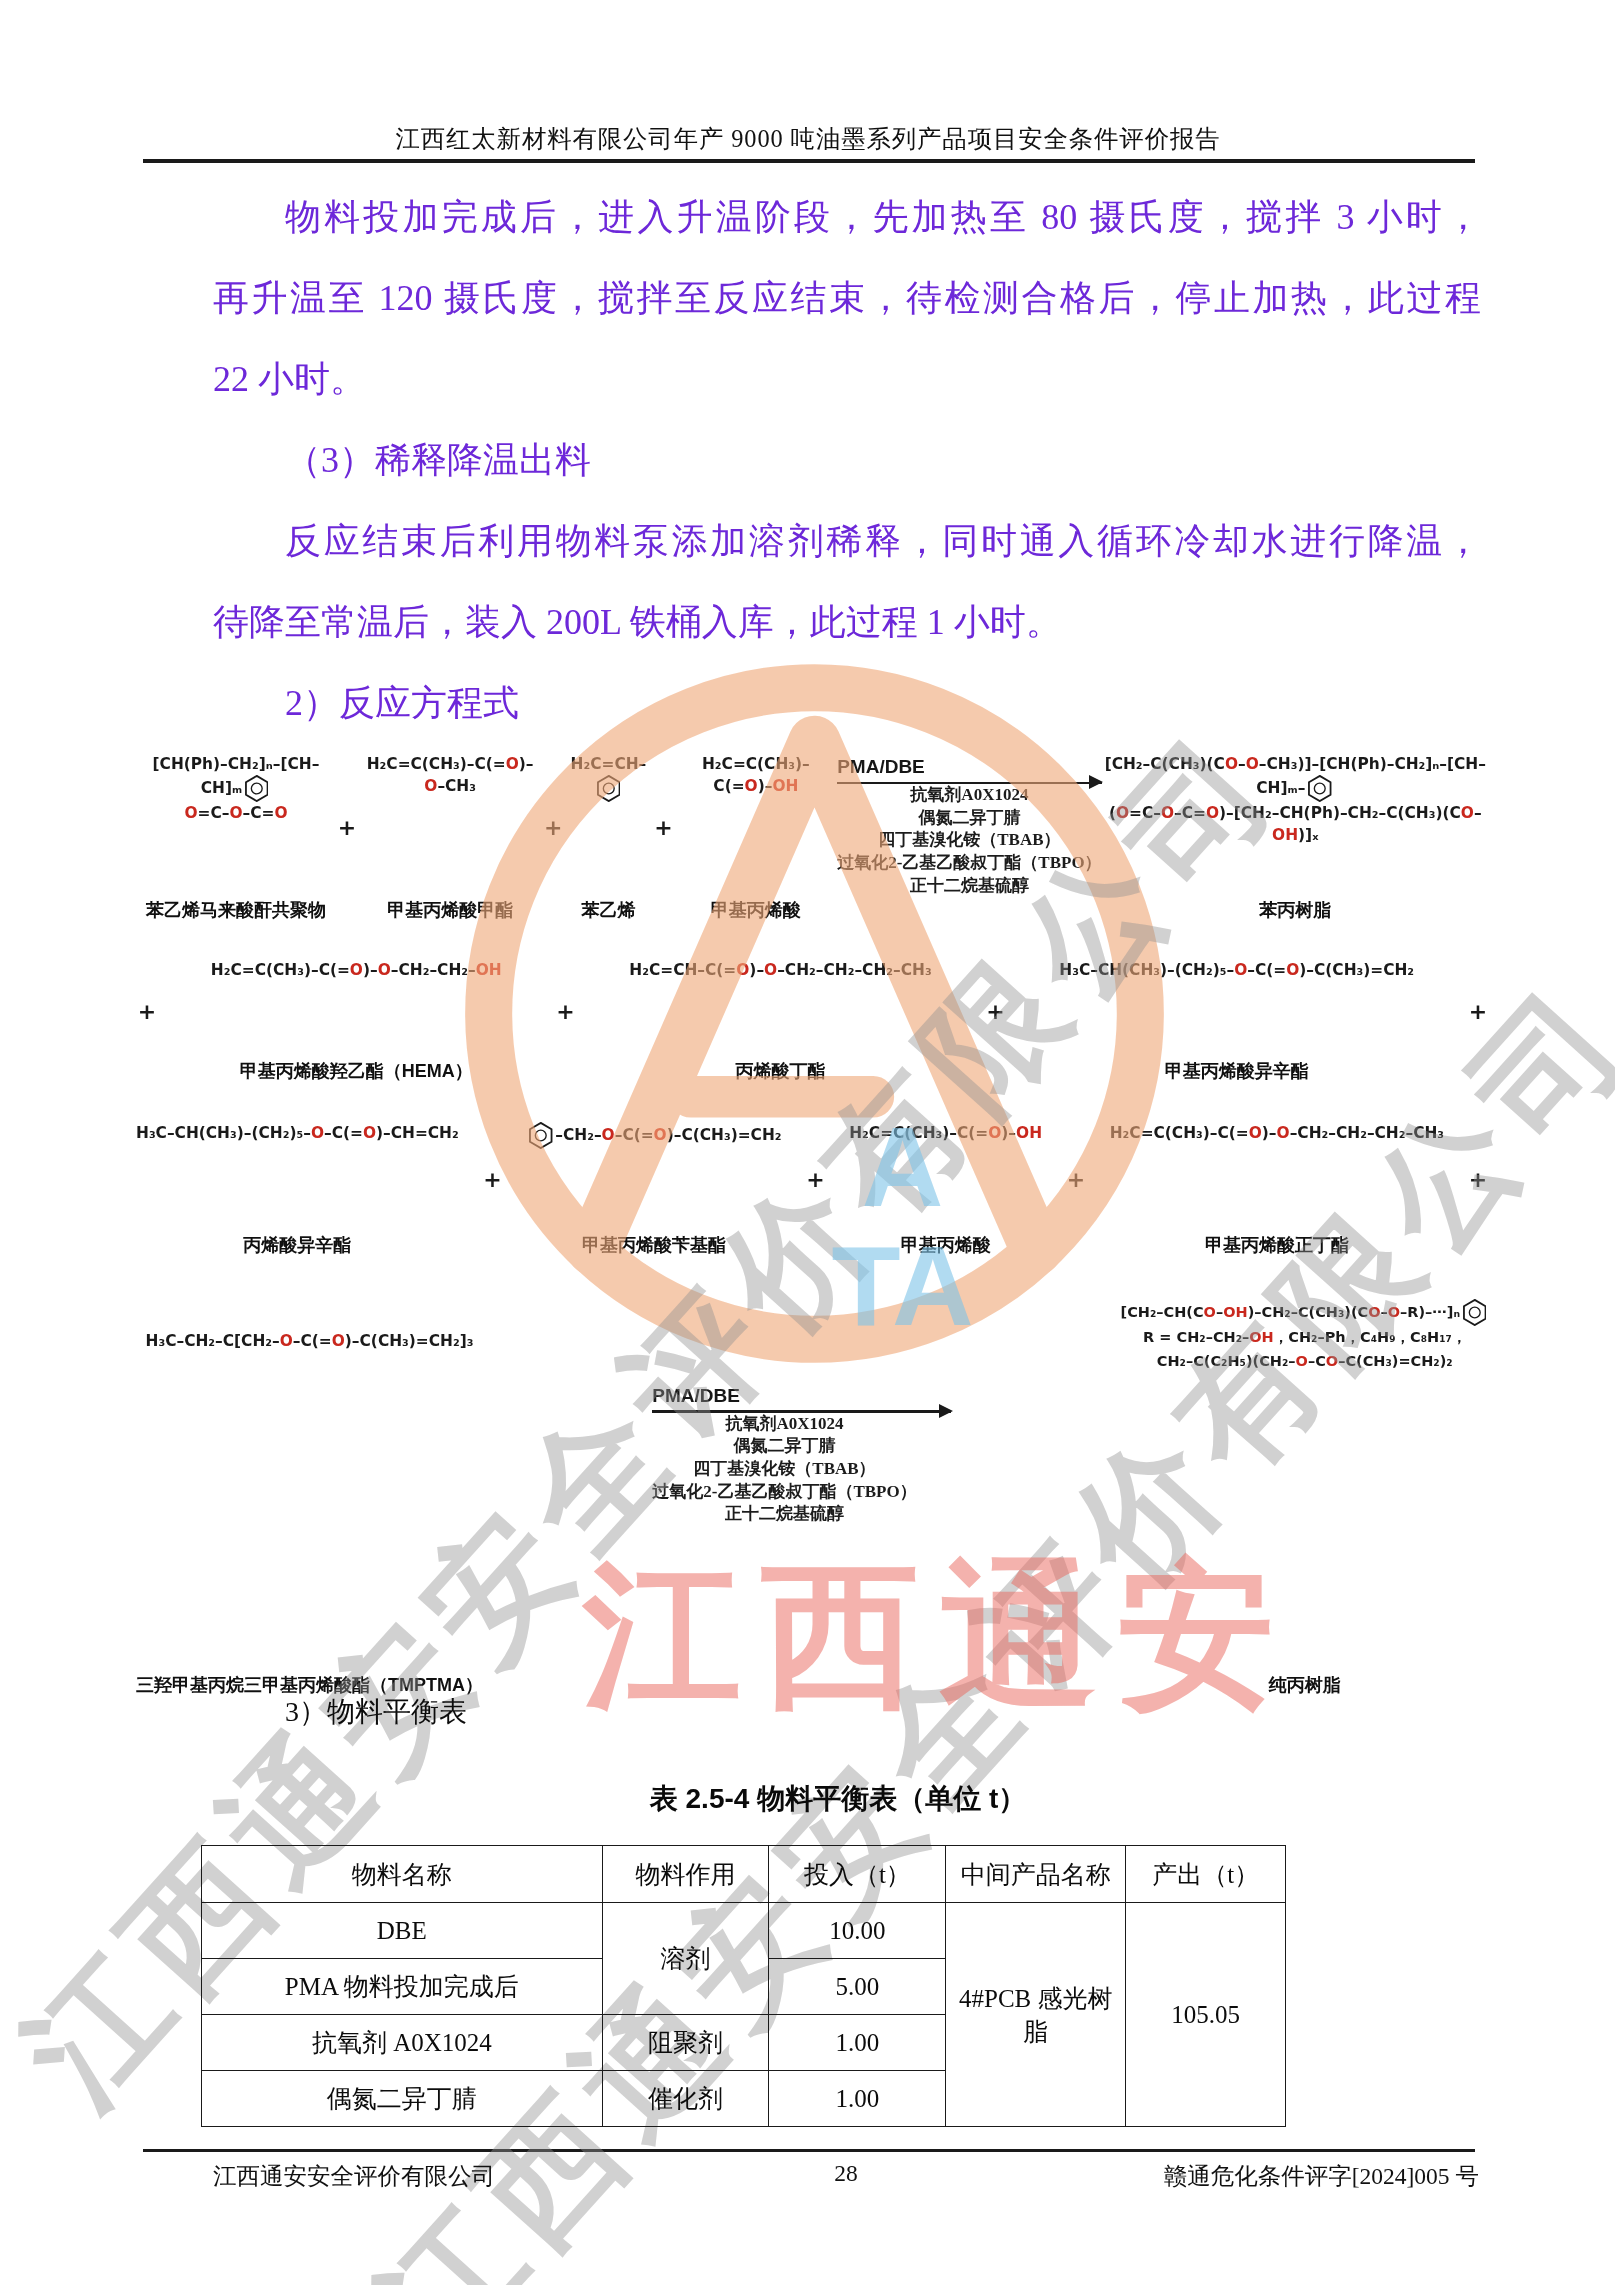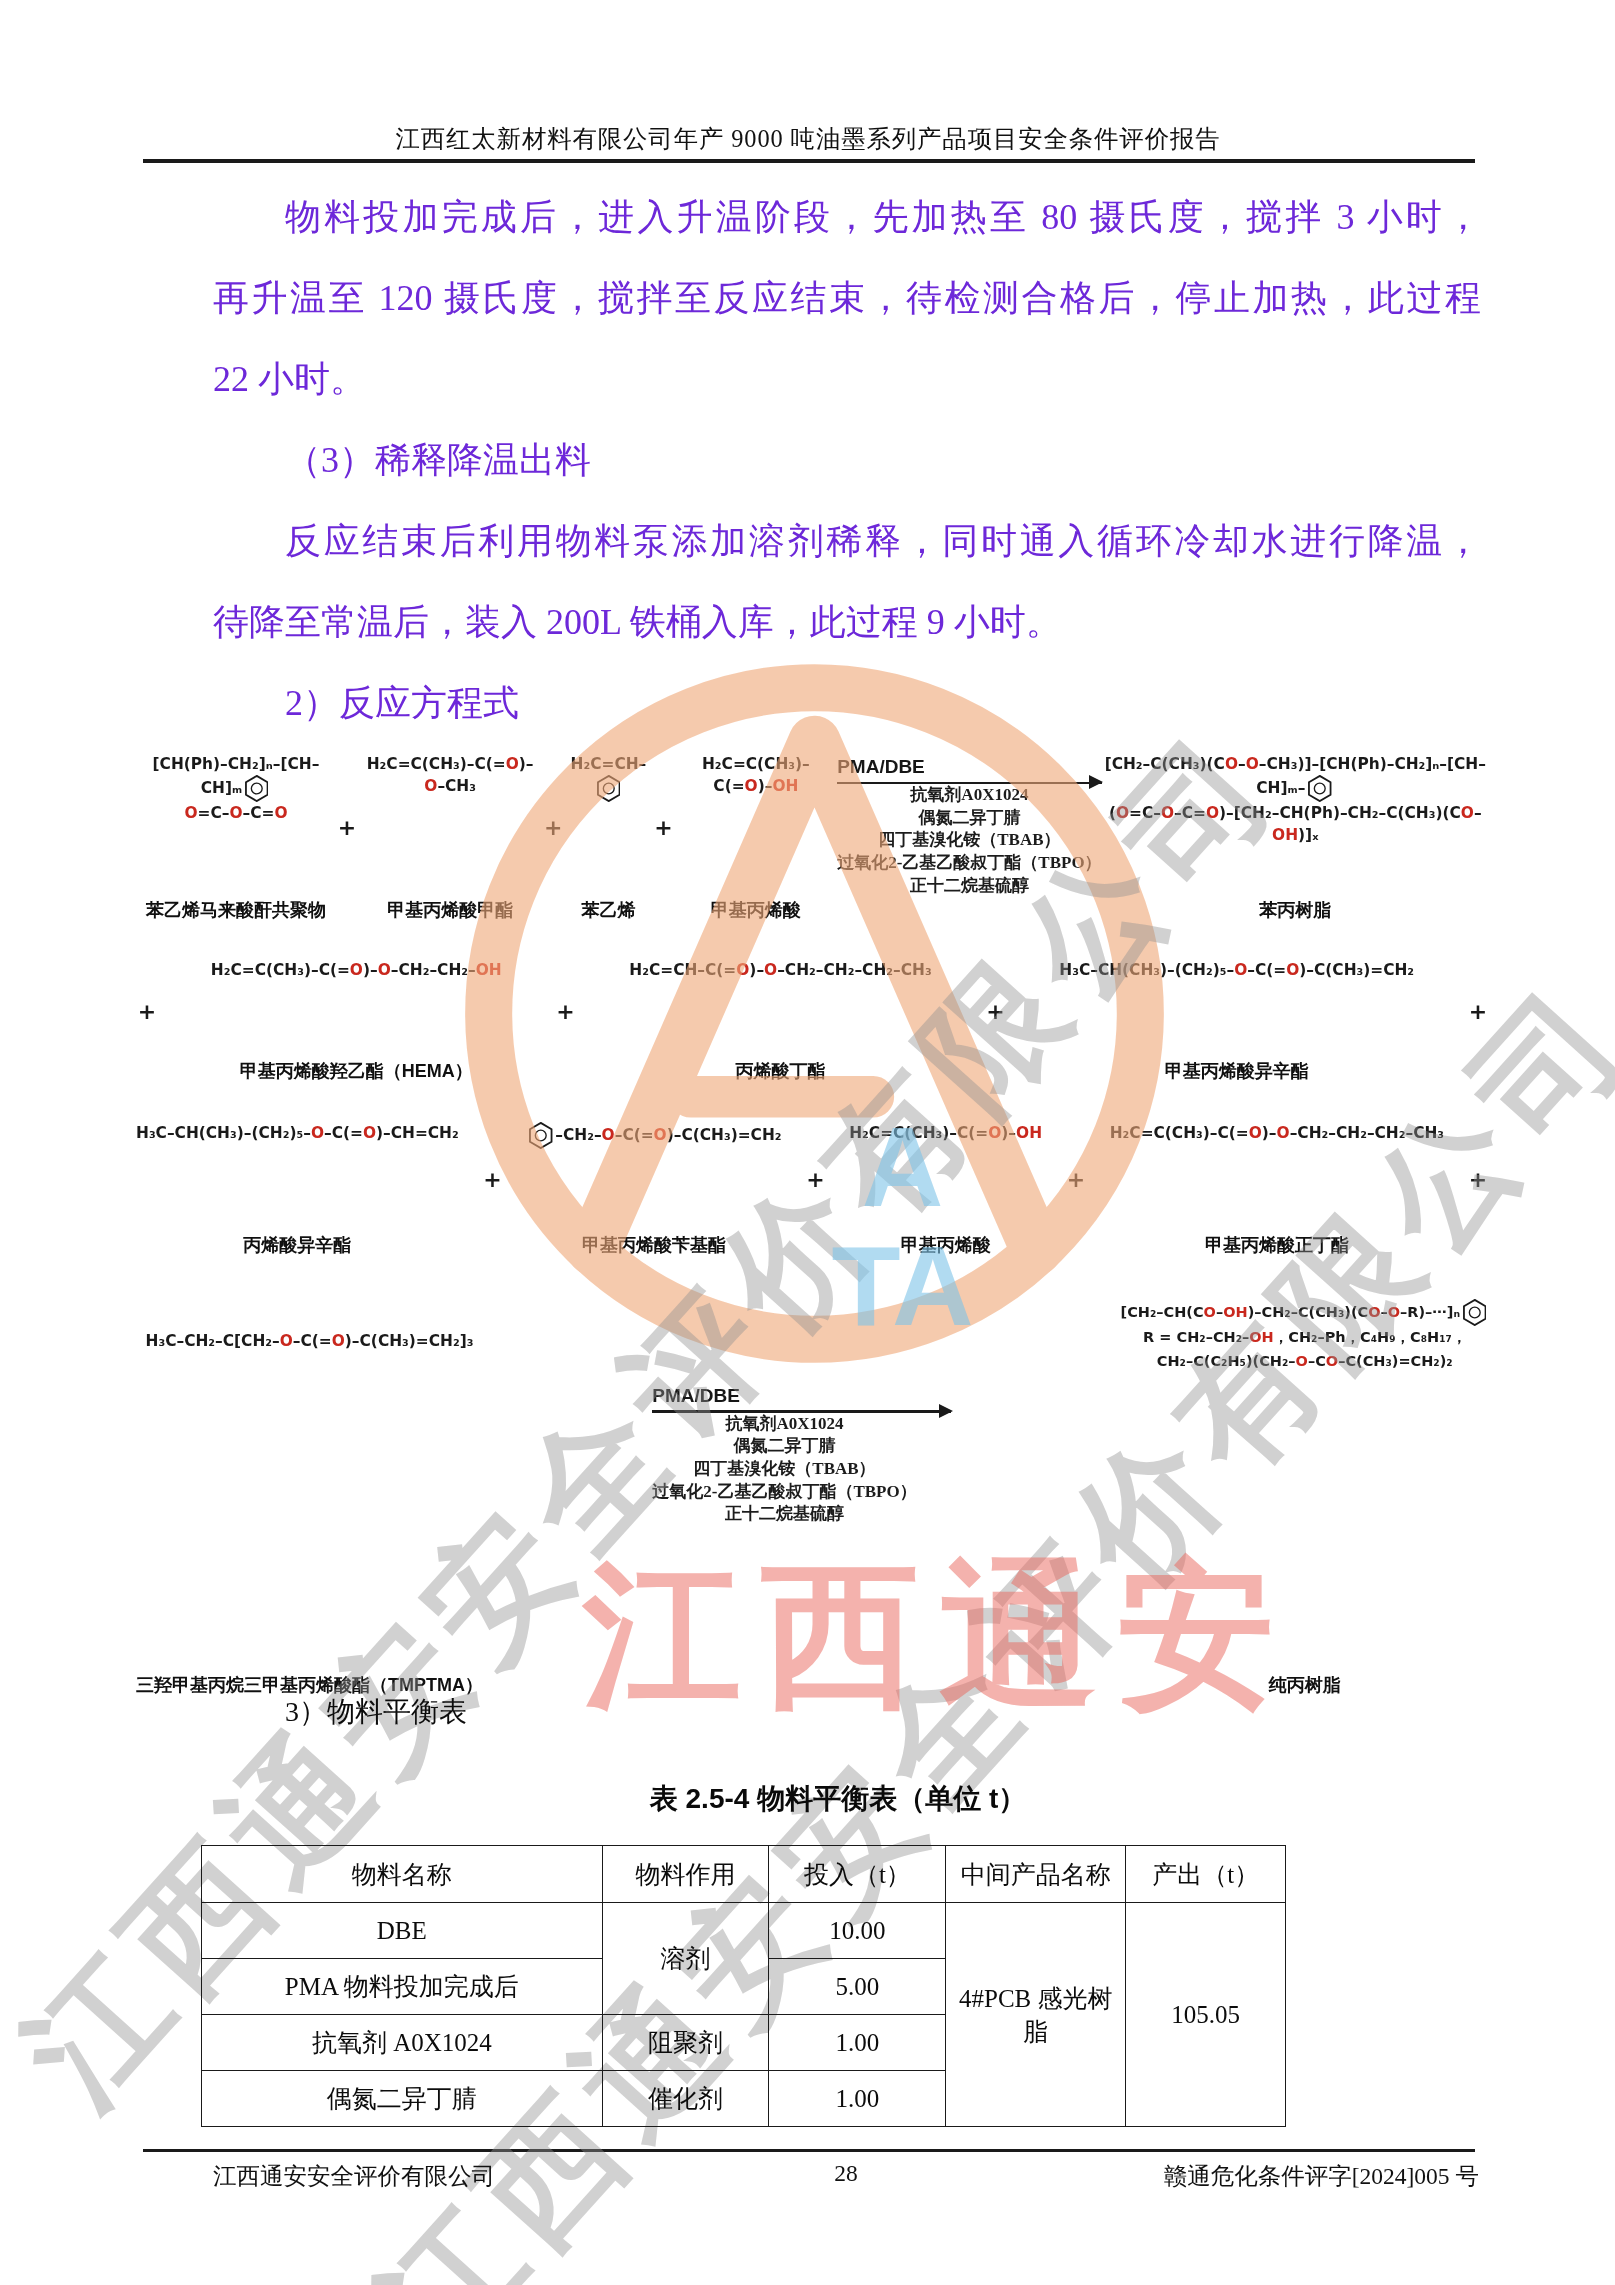--- a/index.html
+++ b/index.html
@@ -113,21 +113,21 @@
 
 <div class="hdr-title">江西红太新材料有限公司年产 9000 吨油墨系列产品项目安全条件评价报告</div>
 <div class="hdr-rule"></div>
 
 <div id="body-lines">
     <div class="bline full ind">物料投加完成后，进入升温阶段，先加热至 80 摄氏度，搅拌 3 小时，</div>
     <div class="bline full">再升温至 120 摄氏度，搅拌至反应结束，待检测合格后，停止加热，此过程</div>
     <div class="bline">22 小时。</div>
     <div class="bline ind">（3）稀释降温出料</div>
     <div class="bline full ind">反应结束后利用物料泵添加溶剂稀释，同时通入循环冷却水进行降温，</div>
-    <div class="bline">待降至常温后，装入 200L 铁桶入库，此过程 9 小时。</div>
+    <div class="bline">待降至常温后，装入 200L 铁桶入库，此过程 1 小时。</div>
     <div class="bline ind">2）反应方程式</div>
   </div>
 
 <div id="scheme">
     <div class="srow srow-0">
       <div class="mol">
         <div class="frm">[CH(Ph)–CH₂]ₙ–[CH–CH]ₘ<svg class="hexsvg" width="23.5" height="27" viewBox="0 0 26 30">
             <polygon points="13,1 25,8 25,22 13,29 1,22 1,8" fill="none" stroke="#1a1a1a" stroke-width="2"></polygon>
             <circle cx="13" cy="15" r="6" fill="none" stroke="#1a1a1a" stroke-width="1.5"></circle>
           </svg></div>

